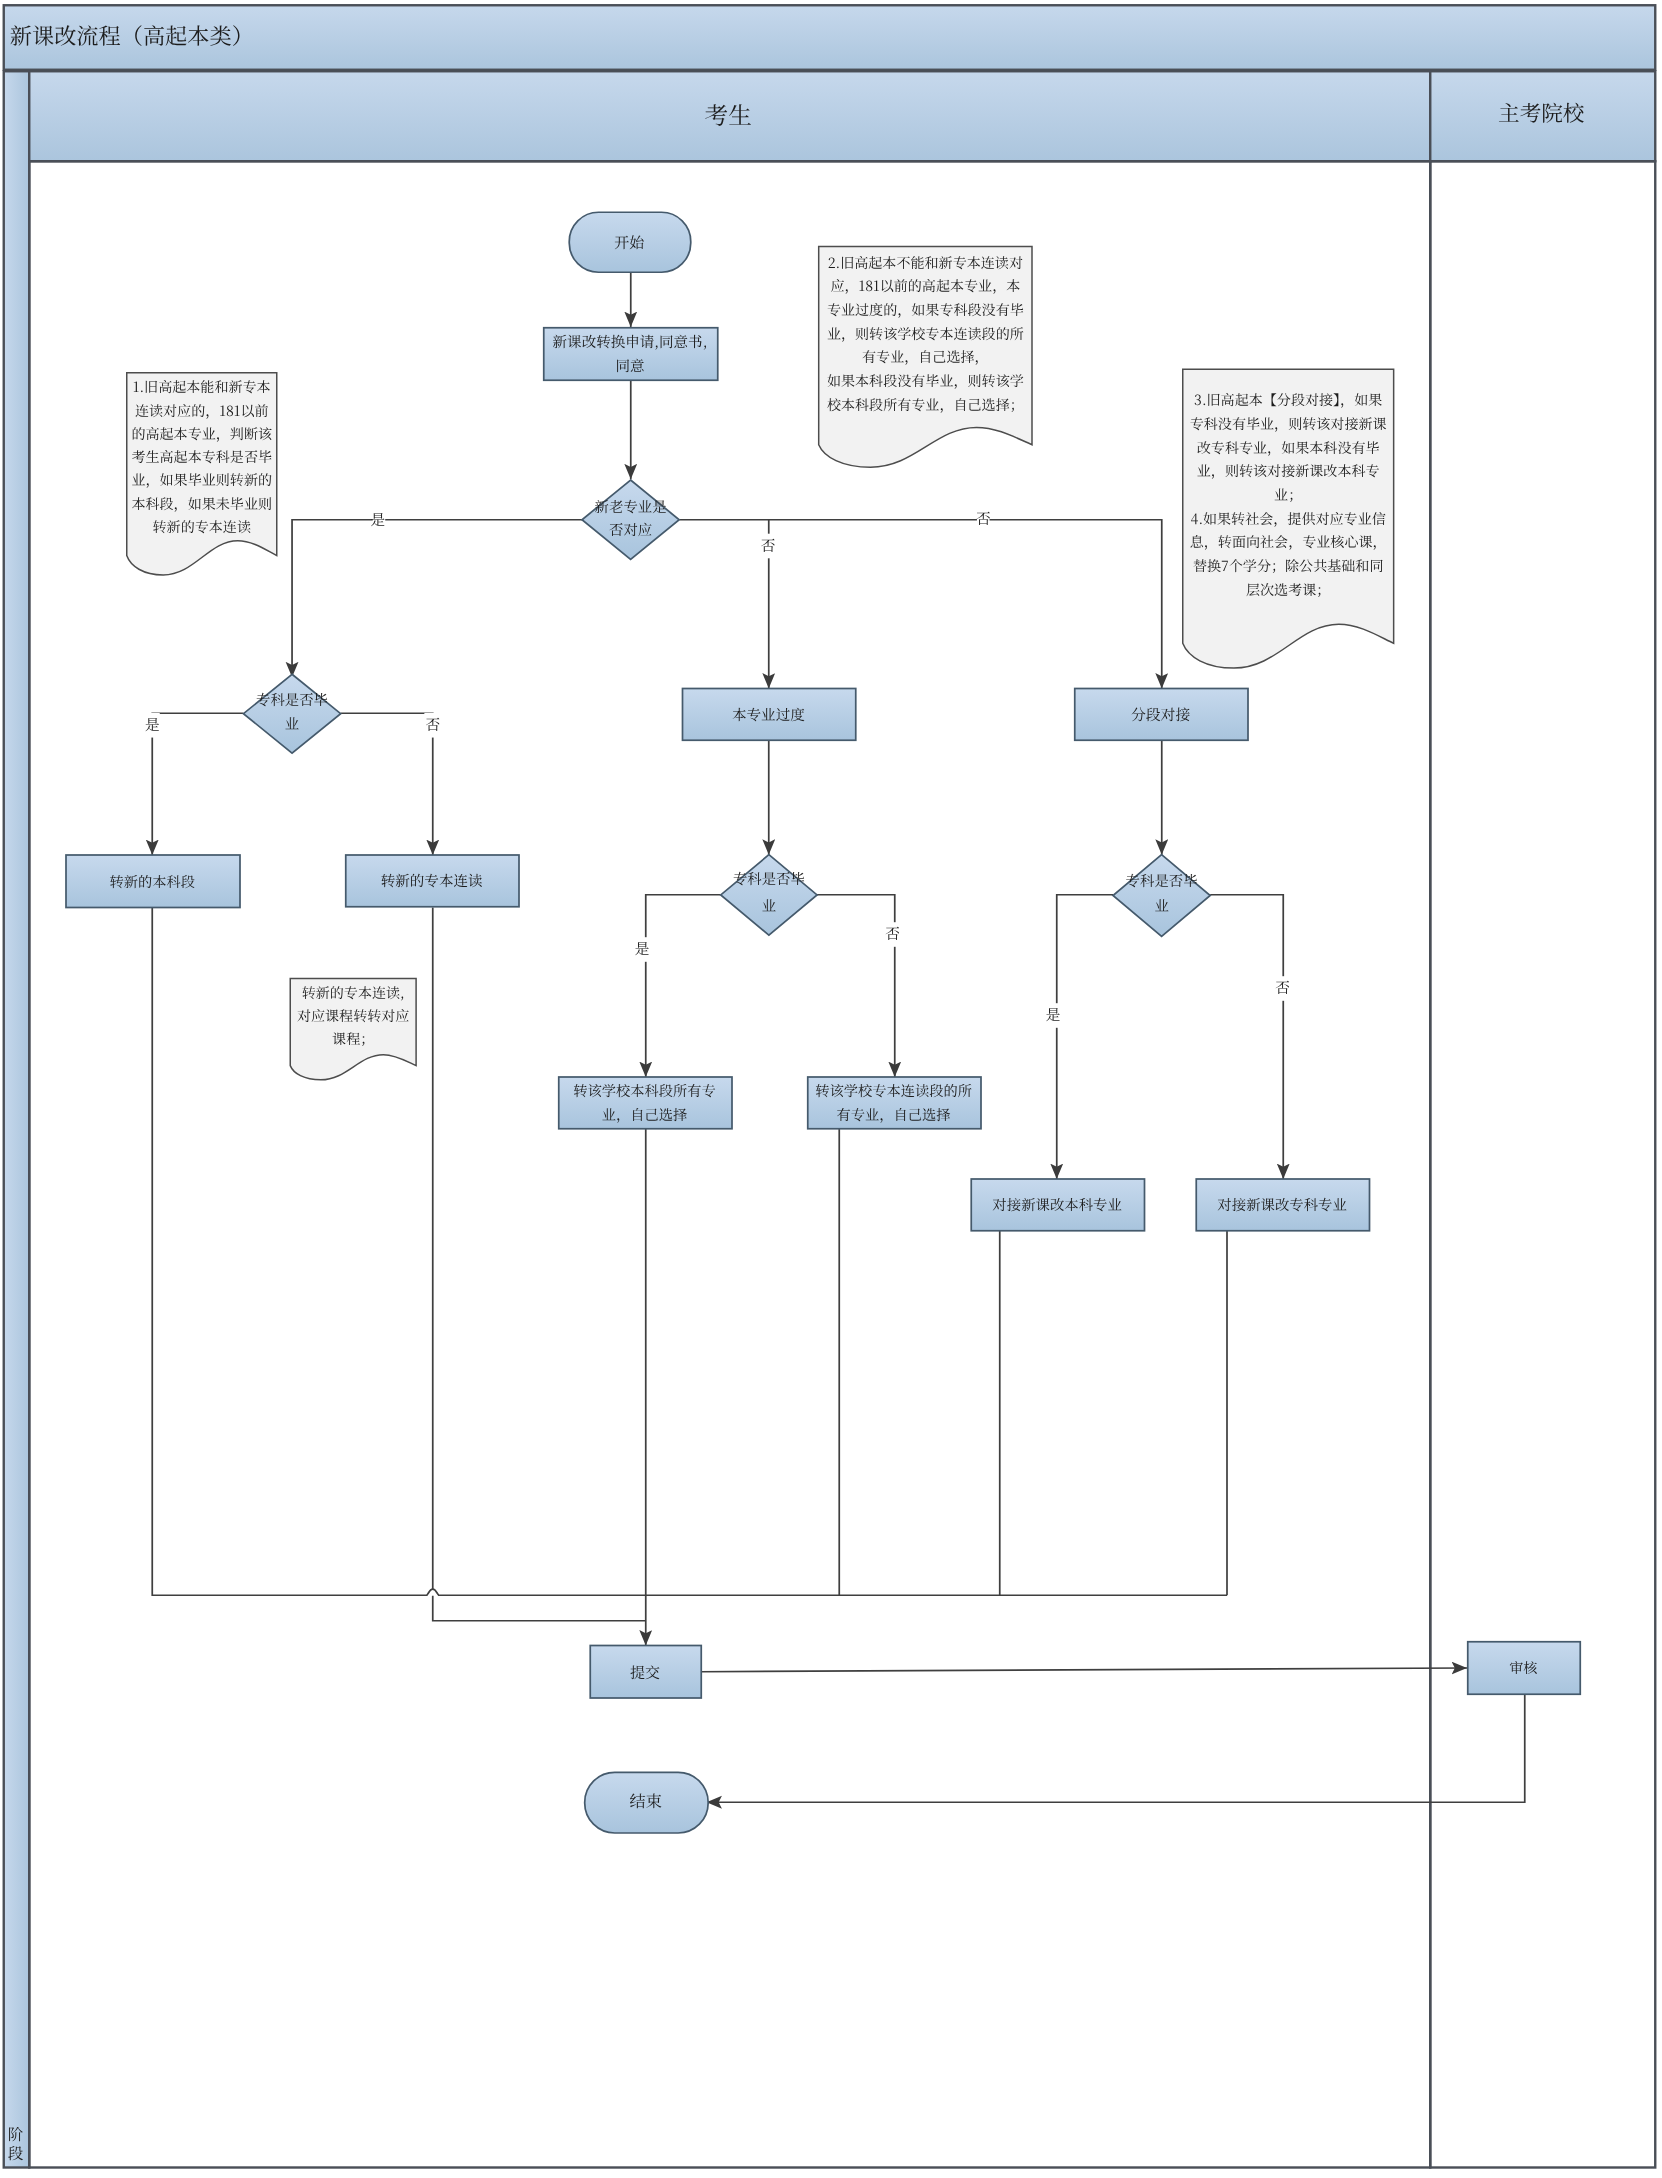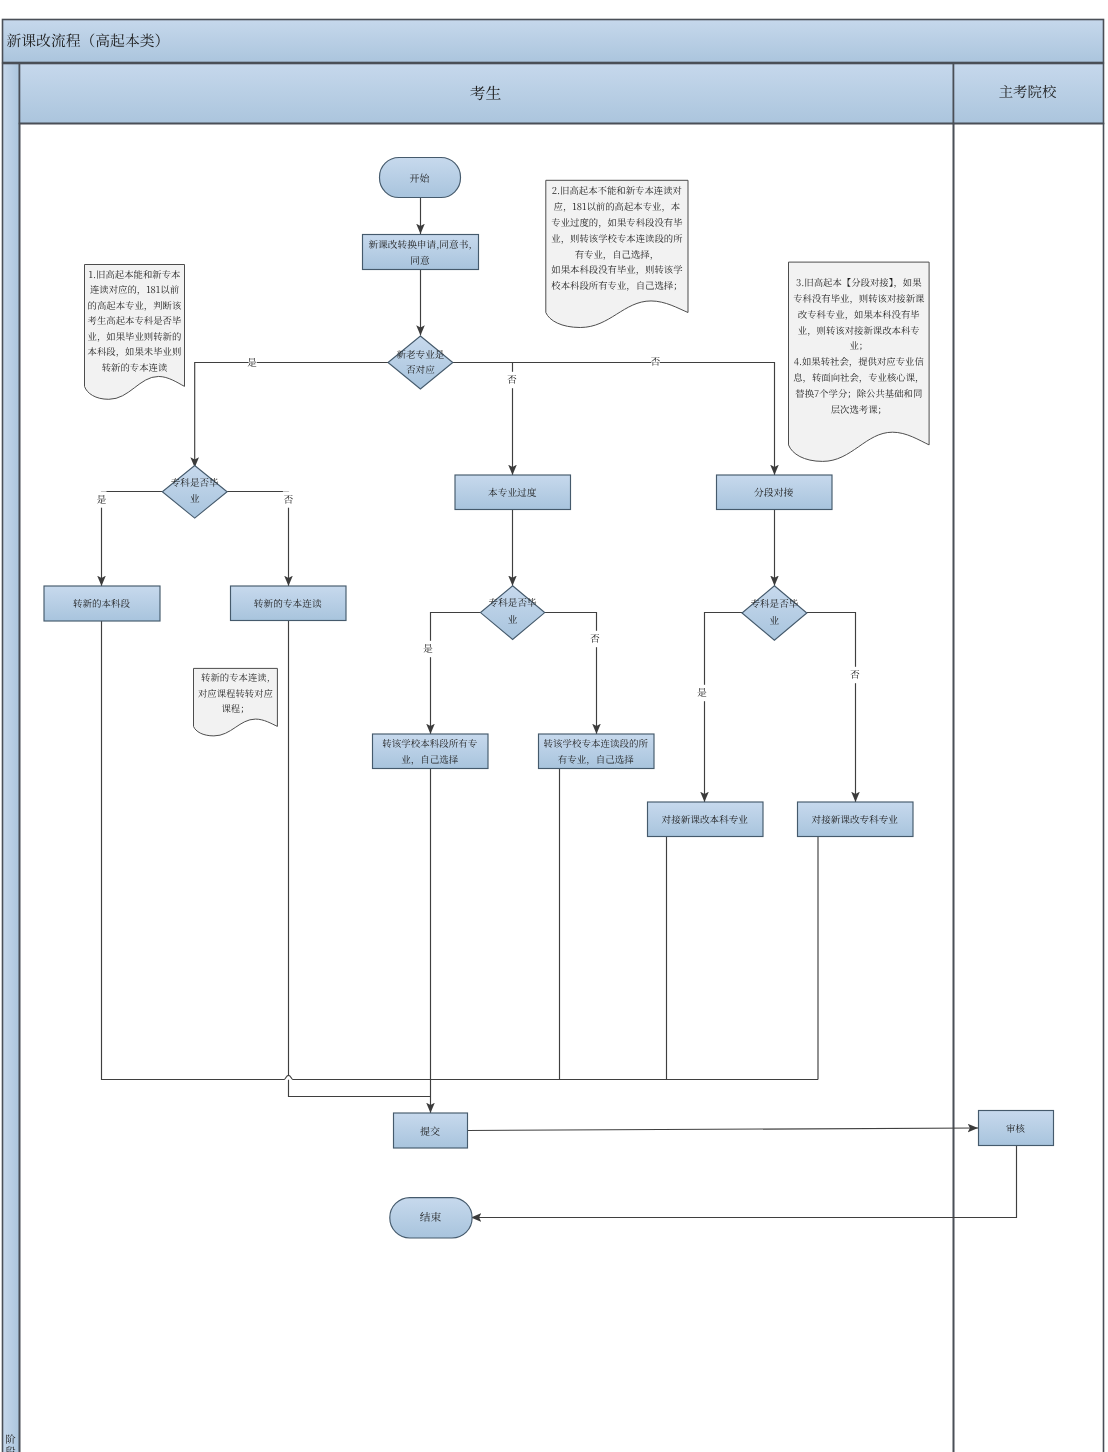--- a/index.html
+++ b/index.html
@@ -1,17 +1,17 @@
 <!DOCTYPE html>
 <html><head>
 <meta charset="utf-8">
 <style>
   html,body{margin:0;padding:0;background:#ffffff;}
   body{width:1108px;height:1452px;overflow:hidden;}
-  #root{position:relative;width:1108px;height:1020px;background:#fff;margin-top:16px;}
+  #root{position:relative;width:1108px;height:1020px;background:#fff;}
   svg#chart{position:absolute;left:0;top:0;will-change:transform;transform:translateZ(0);}
   text{font-family:"Noto Serif CJK SC","Liberation Serif",serif;fill:#1c1c1c;
     opacity:0.999;text-rendering:geometricPrecision;}
 </style>
 </head>
 <body>
 
 <div id="root">
 <svg id="chart" width="1108" height="1452" viewBox="0 0 1108 1452">
 <defs>

